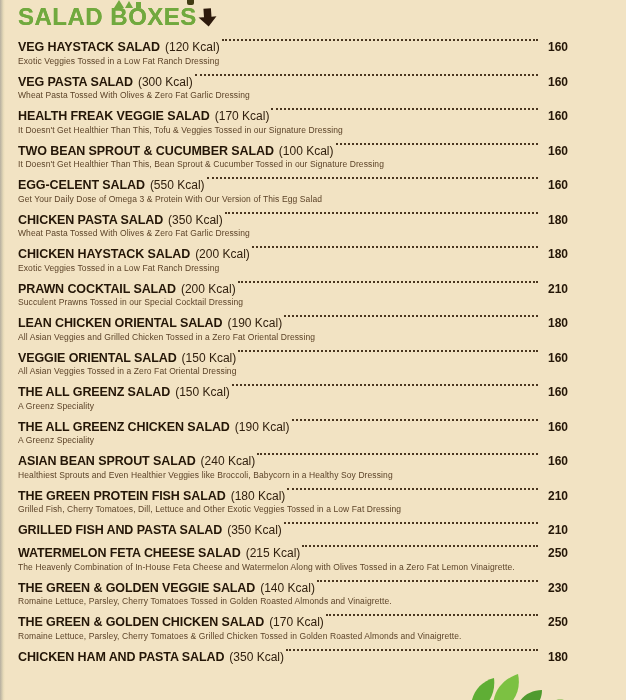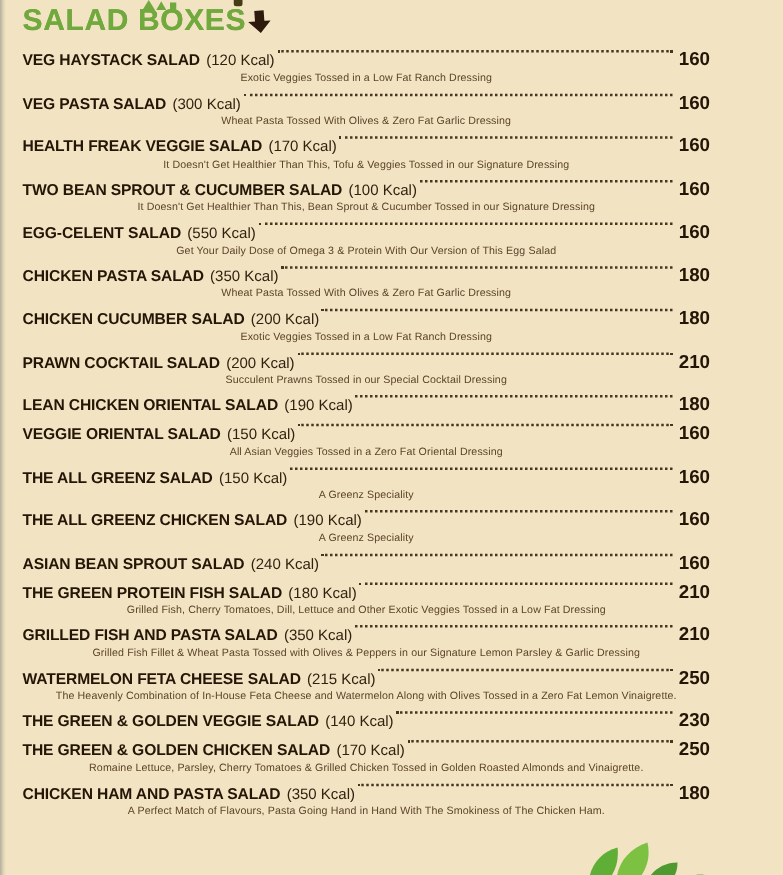--- a/index.html
+++ b/index.html
@@ -58,35 +58,34 @@
     color: #32210f;
     margin-left: 5px;
   }
   .leader {
     flex: 1;
     min-width: 12px;
     border-bottom: 2px dotted #4a3620;
     margin: 0 4px 3px 2px;
   }
   .item-price {
-    font-size: 15px;
+    font-size: 12px;
     font-weight: 700;
     color: #241607;
     min-width: 26px;
     text-align: right;
   }
   .item-desc {
     font-size: 8.5px;
     line-height: 11px;
     color: #5c4328;
     margin-top: 0.5px;
     letter-spacing: 0.1px;
     white-space: nowrap;
     overflow: hidden;
-    text-align: center;
   }
   
   .top-fragment { position: absolute; top: 0; z-index: 3; }
   .frag-m { left: 112px; }
   .frag-dot { left: 187px; width: 7px; height: 5px; background: #433c14; border-radius: 0 0 2px 2px; }
   
   .leaf-logo {
     position: absolute;
     right: 52px;
     bottom: -14px;
@@ -172,21 +171,21 @@
       <span class="item-name">CHICKEN PASTA SALAD</span>
       <span class="item-kcal">(350 Kcal)</span>
       <span class="leader"></span>
       <span class="item-price">180</span>
     </div>
     <div class="item-desc">Wheat Pasta Tossed With Olives &amp; Zero Fat Garlic Dressing</div>
   </div>
 
   <div class="item">
     <div class="item-line">
-      <span class="item-name">CHICKEN CUCUMBER SALAD</span>
+      <span class="item-name">CHICKEN HAYSTACK SALAD</span>
       <span class="item-kcal">(200 Kcal)</span>
       <span class="leader"></span>
       <span class="item-price">180</span>
     </div>
     <div class="item-desc">Exotic Veggies Tossed in a Low Fat Ranch Dressing</div>
   </div>
 
   <div class="item">
     <div class="item-line">
       <span class="item-name">PRAWN COCKTAIL SALAD</span>
@@ -197,20 +196,21 @@
     <div class="item-desc">Succulent Prawns Tossed in our Special Cocktail Dressing</div>
   </div>
 
   <div class="item">
     <div class="item-line">
       <span class="item-name">LEAN CHICKEN ORIENTAL SALAD</span>
       <span class="item-kcal">(190 Kcal)</span>
       <span class="leader"></span>
       <span class="item-price">180</span>
     </div>
+    <div class="item-desc">All Asian Veggies and Grilled Chicken Tossed in a Zero Fat Oriental Dressing</div>
   </div>
 
   <div class="item">
     <div class="item-line">
       <span class="item-name">VEGGIE ORIENTAL SALAD</span>
       <span class="item-kcal">(150 Kcal)</span>
       <span class="leader"></span>
       <span class="item-price">160</span>
     </div>
     <div class="item-desc">All Asian Veggies Tossed in a Zero Fat Oriental Dressing</div>
@@ -236,79 +236,79 @@
     <div class="item-desc">A Greenz Speciality</div>
   </div>
 
   <div class="item">
     <div class="item-line">
       <span class="item-name">ASIAN BEAN SPROUT SALAD</span>
       <span class="item-kcal">(240 Kcal)</span>
       <span class="leader"></span>
       <span class="item-price">160</span>
     </div>
+    <div class="item-desc">Healthiest Sprouts and Even Healthier Veggies like Broccoli, Babycorn in a Healthy Soy Dressing</div>
   </div>
 
   <div class="item">
     <div class="item-line">
       <span class="item-name">THE GREEN PROTEIN FISH SALAD</span>
       <span class="item-kcal">(180 Kcal)</span>
       <span class="leader"></span>
       <span class="item-price">210</span>
     </div>
     <div class="item-desc">Grilled Fish, Cherry Tomatoes, Dill, Lettuce and Other Exotic Veggies Tossed in a Low Fat Dressing</div>
   </div>
 
   <div class="item">
     <div class="item-line">
       <span class="item-name">GRILLED FISH AND PASTA SALAD</span>
       <span class="item-kcal">(350 Kcal)</span>
       <span class="leader"></span>
       <span class="item-price">210</span>
     </div>
-    <div class="item-desc">Grilled Fish Fillet &amp; Wheat Pasta Tossed with Olives &amp; Peppers in our Signature Lemon Parsley &amp; Garlic Dressing</div>
   </div>
 
   <div class="item">
     <div class="item-line">
       <span class="item-name">WATERMELON FETA CHEESE SALAD</span>
       <span class="item-kcal">(215 Kcal)</span>
       <span class="leader"></span>
       <span class="item-price">250</span>
     </div>
     <div class="item-desc">The Heavenly Combination of In-House Feta Cheese and Watermelon Along with Olives Tossed in a Zero Fat Lemon Vinaigrette.</div>
   </div>
 
   <div class="item">
     <div class="item-line">
       <span class="item-name">THE GREEN &amp; GOLDEN VEGGIE SALAD</span>
       <span class="item-kcal">(140 Kcal)</span>
       <span class="leader"></span>
       <span class="item-price">230</span>
     </div>
+    <div class="item-desc">Romaine Lettuce, Parsley, Cherry Tomatoes Tossed in Golden Roasted Almonds and Vinaigrette.</div>
   </div>
 
   <div class="item">
     <div class="item-line">
       <span class="item-name">THE GREEN &amp; GOLDEN CHICKEN SALAD</span>
       <span class="item-kcal">(170 Kcal)</span>
       <span class="leader"></span>
       <span class="item-price">250</span>
     </div>
     <div class="item-desc">Romaine Lettuce, Parsley, Cherry Tomatoes &amp; Grilled Chicken Tossed in Golden Roasted Almonds and Vinaigrette.</div>
   </div>
 
   <div class="item">
     <div class="item-line">
       <span class="item-name">CHICKEN HAM AND PASTA SALAD</span>
       <span class="item-kcal">(350 Kcal)</span>
       <span class="leader"></span>
       <span class="item-price">180</span>
     </div>
-    <div class="item-desc">A Perfect Match of Flavours, Pasta Going Hand in Hand With The Smokiness of The Chicken Ham.</div>
   </div>
 </div>
 
 </div>
 
 <svg class="leaf-logo" width="120" height="46" viewBox="0 0 120 46">
   <path d="M18 46 C 14 30, 24 14, 40 10 C 42 26, 34 40, 18 46 Z" fill="#5fae35"></path>
   <path d="M40 46 C 36 28, 46 12, 64 6 C 68 24, 58 40, 40 46 Z" fill="#7cc142"></path>
   <path d="M62 46 C 62 32, 74 22, 88 22 C 88 36, 78 44, 62 46 Z" fill="#4f9a2e"></path>
   <path d="M88 46 C 90 36, 100 30, 110 32 C 108 42, 100 46, 88 46 Z" fill="#6db53c"></path>

